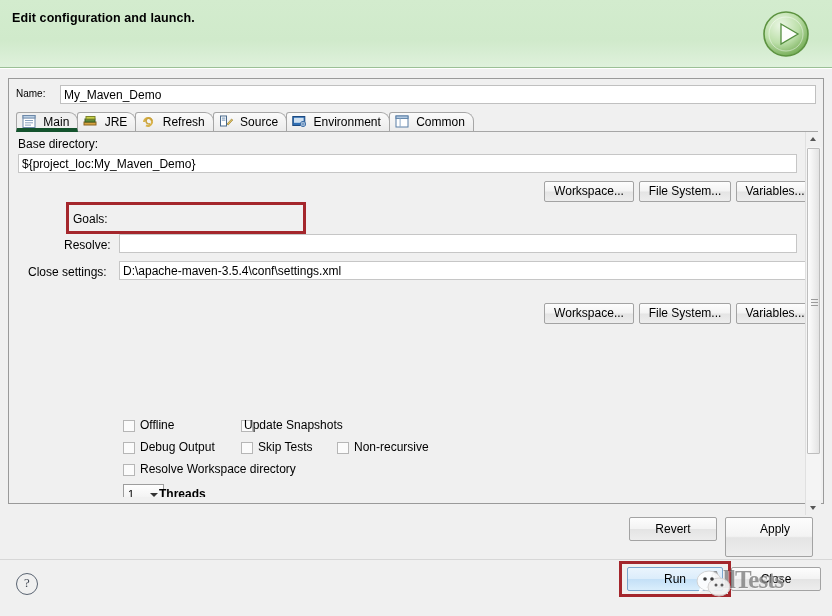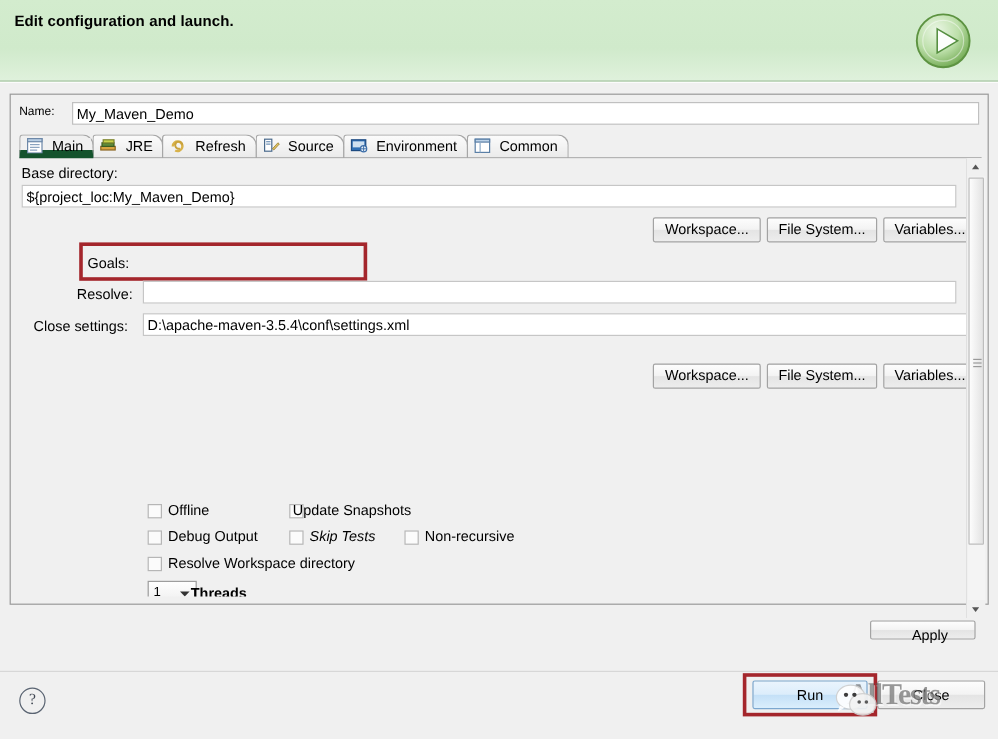--- a/index.html
+++ b/index.html
@@ -51,21 +51,21 @@
   }
   .tab{
     position:relative;float:left;height:20px;line-height:19px;
     padding:0 8px 0 5px;font-size:12px;box-sizing:border-box;
     border:1px solid #a6a6a6;border-bottom:none;
     border-radius:3px 9px 0 0;
     background:linear-gradient(to bottom,#fbfbfb,#eaeaea);
     margin-right:-1px;cursor:default;white-space:nowrap;
   }
   .tab.active{
-    background:#f0f0f0;border-bottom:7px solid #14532d;
+    background:#f0f0f0;border-bottom:4px solid #14532d;
     z-index:4;
   }
   .tab .tico{display:inline-block;width:15px;height:13px;vertical-align:-2px;margin-right:3px;position:relative;}
   .tab .tlab{display:inline-block;vertical-align:0;}
   .tabline{
     position:absolute;left:7px;top:52px;width:802px;height:1px;background:#a6a6a6;
   }
   
   .content{
     position:absolute;left:7px;top:53px;width:802px;height:365px;
@@ -260,21 +260,21 @@
       <div class="cb" style="left:107px;top:288px;"></div>
       <div class="cbl" style="left:124px;top:286px;">Offline</div>
 
       <div class="cb" style="left:225px;top:288px;"></div>
       <div class="cbl" style="left:228px;top:286px;">Update Snapshots</div>
 
       <div class="cb" style="left:107px;top:310px;"></div>
       <div class="cbl" style="left:124px;top:308px;">Debug Output</div>
 
       <div class="cb" style="left:225px;top:310px;"></div>
-      <div class="cbl" style="left:242px;top:308px;font-style:italic;">Skip Tests</div>
+      <div class="cbl" style="left:242px;top:308px;">Skip Tests</div>
 
       <div class="cb" style="left:321px;top:310px;"></div>
       <div class="cbl" style="left:338px;top:308px;">Non-recursive</div>
 
       <div class="cb" style="left:107px;top:332px;"></div>
       <div class="cbl" style="left:124px;top:330px;">Resolve Workspace directory</div>
 
       <div class="combo" style="left:107px;top:352px;">
         <span>1</span>
         <span class="arr"></span>
@@ -292,21 +292,22 @@
         <span class="vs-grip" style="top:153px;"></span>
         <span class="vs-grip" style="top:156px;"></span>
       </div>
       <div class="vs-arrow" style="top:368px;">
         <span class="g" style="top:6px;border-top:4px solid #555;"></span>
       </div>
     </div>
 
   </div>
 
-  <div class="btn" style="position:absolute;left:725px;top:448px;width:88px;height:16px;line-height:22px;padding-left:12px;">Apply</div>
+  <div class="btn" style="position:absolute;left:629px;top:448px;width:88px;height:24px;line-height:22px;">Revert</div>
+  <div class="btn" style="position:absolute;left:725px;top:448px;width:88px;height:40px;line-height:22px;padding-left:12px;">Apply</div>
 
   <div class="sep-line" style="top:490px;left:0;width:832px;"></div>
 
   <div class="btn" style="position:absolute;left:627px;top:498px;width:96px;height:24px;line-height:22px;
        background:linear-gradient(to bottom,#eaf4fd 0%,#dcedfb 48%,#c4e0f7 52%,#daeefc 100%);border-color:#7ba7cf;">Run</div>
   <div class="btn" style="position:absolute;left:731px;top:498px;width:90px;height:24px;line-height:22px;">Close</div>
 
   <div class="redbox" style="left:619px;top:492px;width:112px;height:36px;"></div>
 
   <div class="helpq" style="left:16px;top:504px;">?</div>

